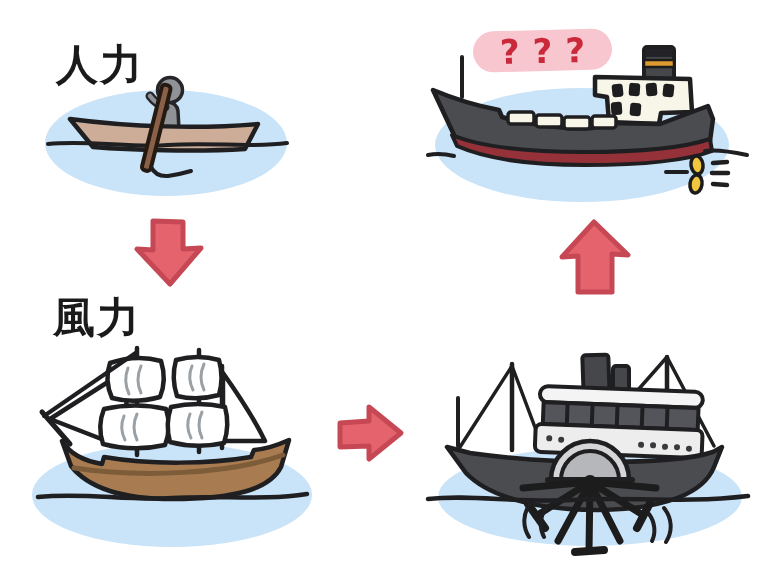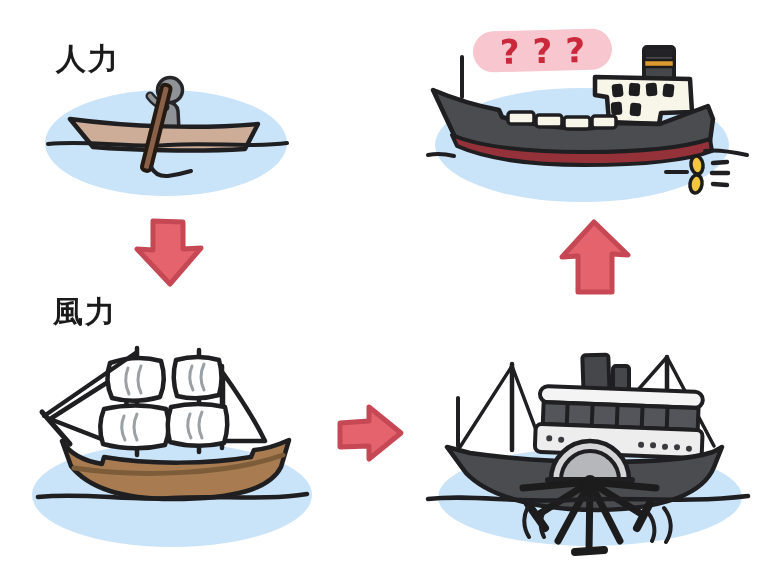--- a/index.html
+++ b/index.html
@@ -2,21 +2,21 @@
 <html><head>
 <meta charset="utf-8">
 <style>
   html,body{margin:0;padding:0;background:#fff;}
   .canvas{
     position:relative;width:768px;height:576px;background:#ffffff;
     overflow:hidden;font-family:"DejaVu Sans","Liberation Sans",sans-serif;
   }
   .canvas svg{position:absolute;left:0;top:0;}
   .stage-label{
-    position:absolute;color:#1a1a1a;font-weight:900;font-size:30px;
+    position:absolute;color:#1a1a1a;font-weight:900;font-size:42px;
     line-height:1;letter-spacing:2px;white-space:nowrap;
   }
   #label-human{left:56px;top:44px;}
   #label-wind{left:53px;top:297px;font-family:Liberation Serif, serif;}
   #label-steam{left:440px;top:309px;font-size:37px;}
   .question-pill{
     position:absolute;left:473px;top:30px;width:139px;height:41px;
     background:#f7c6ce;border-radius:22px;transform:rotate(-1.5deg);
     display:flex;align-items:center;justify-content:center;
   }

